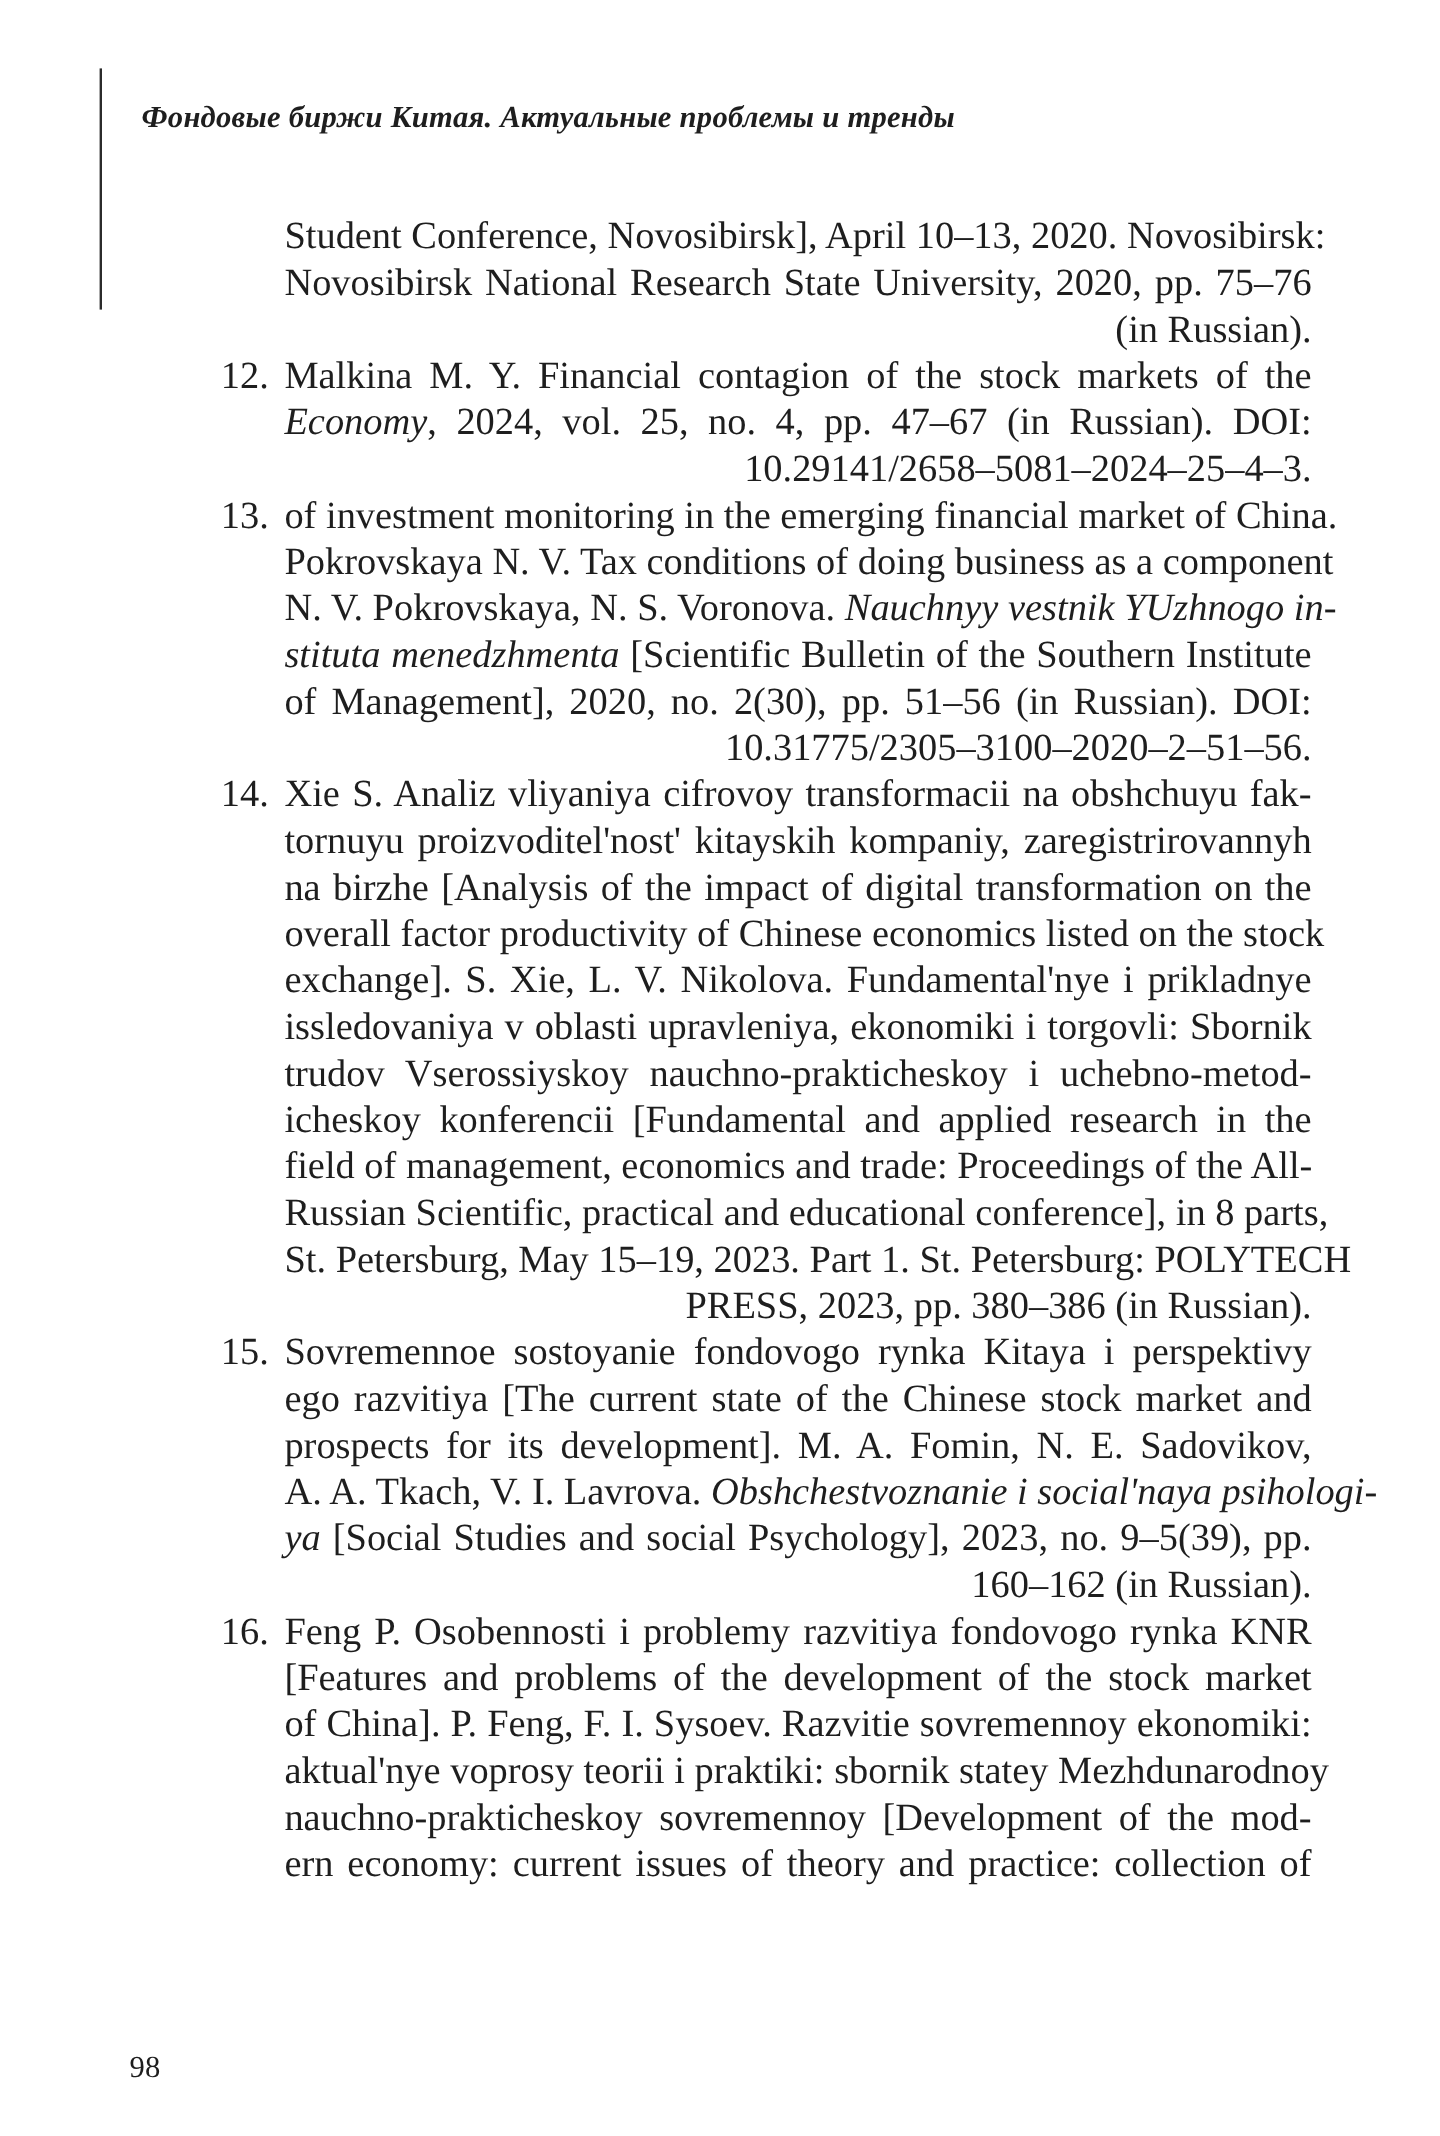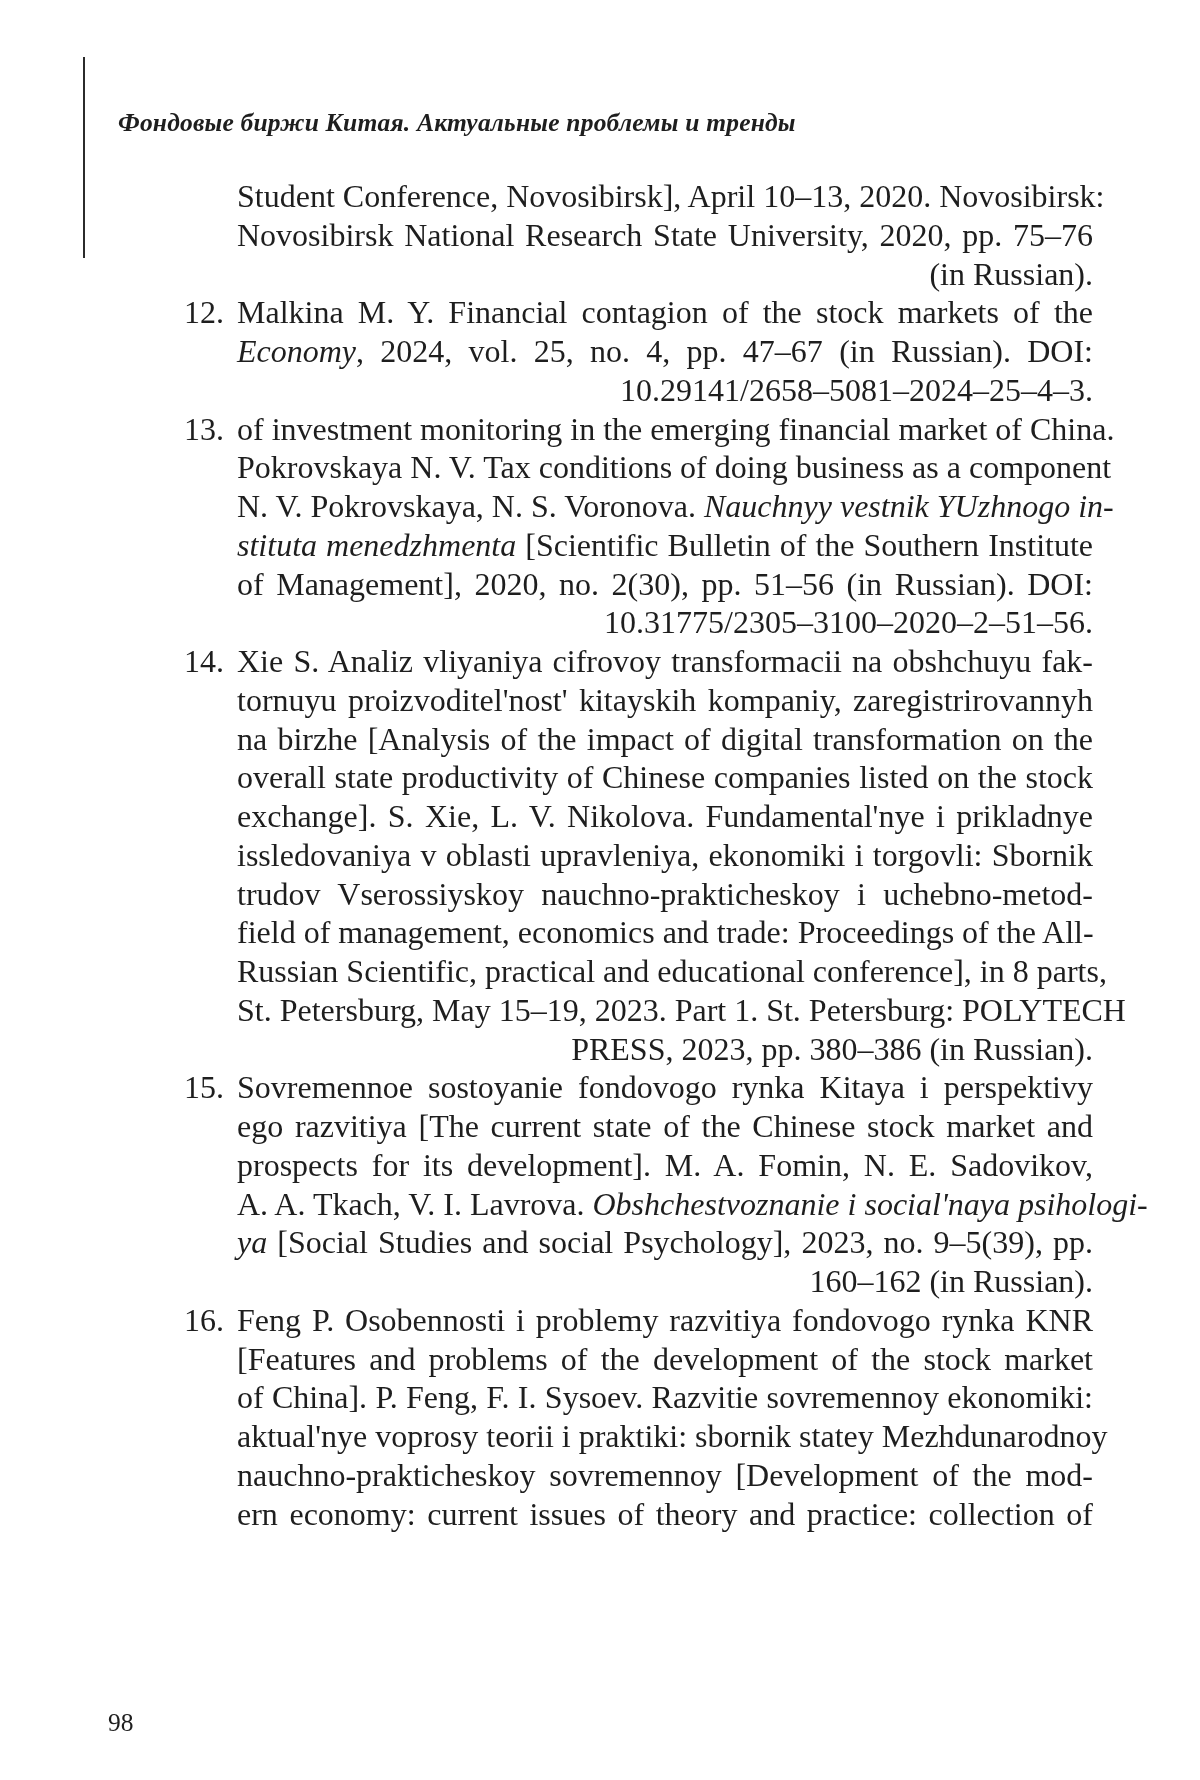--- a/index.html
+++ b/index.html
@@ -5,21 +5,21 @@
   html,body { margin:0; padding:0; background:#ffffff; }
   .page {
     position:relative; width:1200px; height:1780px; background:#ffffff;
     font-family:"Liberation Serif", serif; color:#1e1e1e; overflow:hidden;
   }
   .left-rule {
     position:absolute; left:83px; top:57px; width:2px; height:201px;
     background:#2b2b2b;
   }
   .running-header {
-    position:absolute; left:118px; top:108px;
+    position:absolute; left:118px; top:83px;
     font-size:25.5px; font-weight:bold; font-style:italic;
     letter-spacing:0.2px; white-space:nowrap;
   }
   .refs {
     position:absolute; left:237px; top:177px; width:856px;
     margin:0; padding:0; list-style:none;
     font-size:32px; line-height:38.75px;
   }
   .ref { position:relative; margin:0; padding:0; }
   .num { position:absolute; left:-53px; top:0; white-space:nowrap; }
@@ -54,24 +54,25 @@
         <div class="line j"><span>N. V. Pokrovskaya, N. S. Voronova. </span><i>Nauchnyy vestnik YUzhnogo in-</i></div>
         <div class="line j"><i>stituta menedzhmenta</i><span> [Scientific Bulletin of the Southern Institute</span></div>
         <div class="line j"><span>of Management], 2020, no. 2(30), pp. 51–56 (in Russian). DOI:</span></div>
         <div class="line"><span>10.31775/2305–3100–2020–2–51–56.</span></div>
       </li>
       <li class="ref">
         <span class="num">14.</span>
         <div class="line j"><span>Xie S. Analiz vliyaniya cifrovoy transformacii na obshchuyu fak-</span></div>
         <div class="line j"><span>tornuyu proizvoditel'nost' kitayskih kompaniy, zaregistrirovannyh</span></div>
         <div class="line j"><span>na birzhe [Analysis of the impact of digital transformation on the</span></div>
-        <div class="line j"><span>overall state productivity of Chinese companies listed on the stock</span></div>
+        <div class="line j"><span>overall factor productivity of Chinese economics listed on the stock</span></div>
         <div class="line j"><span>exchange]. S. Xie, L. V. Nikolova. Fundamental'nye i prikladnye</span></div>
         <div class="line j"><span>issledovaniya v oblasti upravleniya, ekonomiki i torgovli: Sbornik</span></div>
         <div class="line j"><span>trudov Vserossiyskoy nauchno-prakticheskoy i uchebno-metod-</span></div>
+        <div class="line j"><span>icheskoy konferencii [Fundamental and applied research in the</span></div>
         <div class="line j"><span>field of management, economics and trade: Proceedings of the All-</span></div>
         <div class="line j"><span>Russian Scientific, practical and educational conference], in 8 parts,</span></div>
         <div class="line j"><span>St. Petersburg, May 15–19, 2023. Part 1. St. Petersburg: POLYTECH</span></div>
         <div class="line"><span>PRESS, 2023, pp. 380–386 (in Russian).</span></div>
       </li>
       <li class="ref">
         <span class="num">15.</span>
         <div class="line j"><span>Sovremennoe sostoyanie fondovogo rynka Kitaya i perspektivy</span></div>
         <div class="line j"><span>ego razvitiya [The current state of the Chinese stock market and</span></div>
         <div class="line j"><span>prospects for its development]. M. A. Fomin, N. E. Sadovikov,</span></div>

